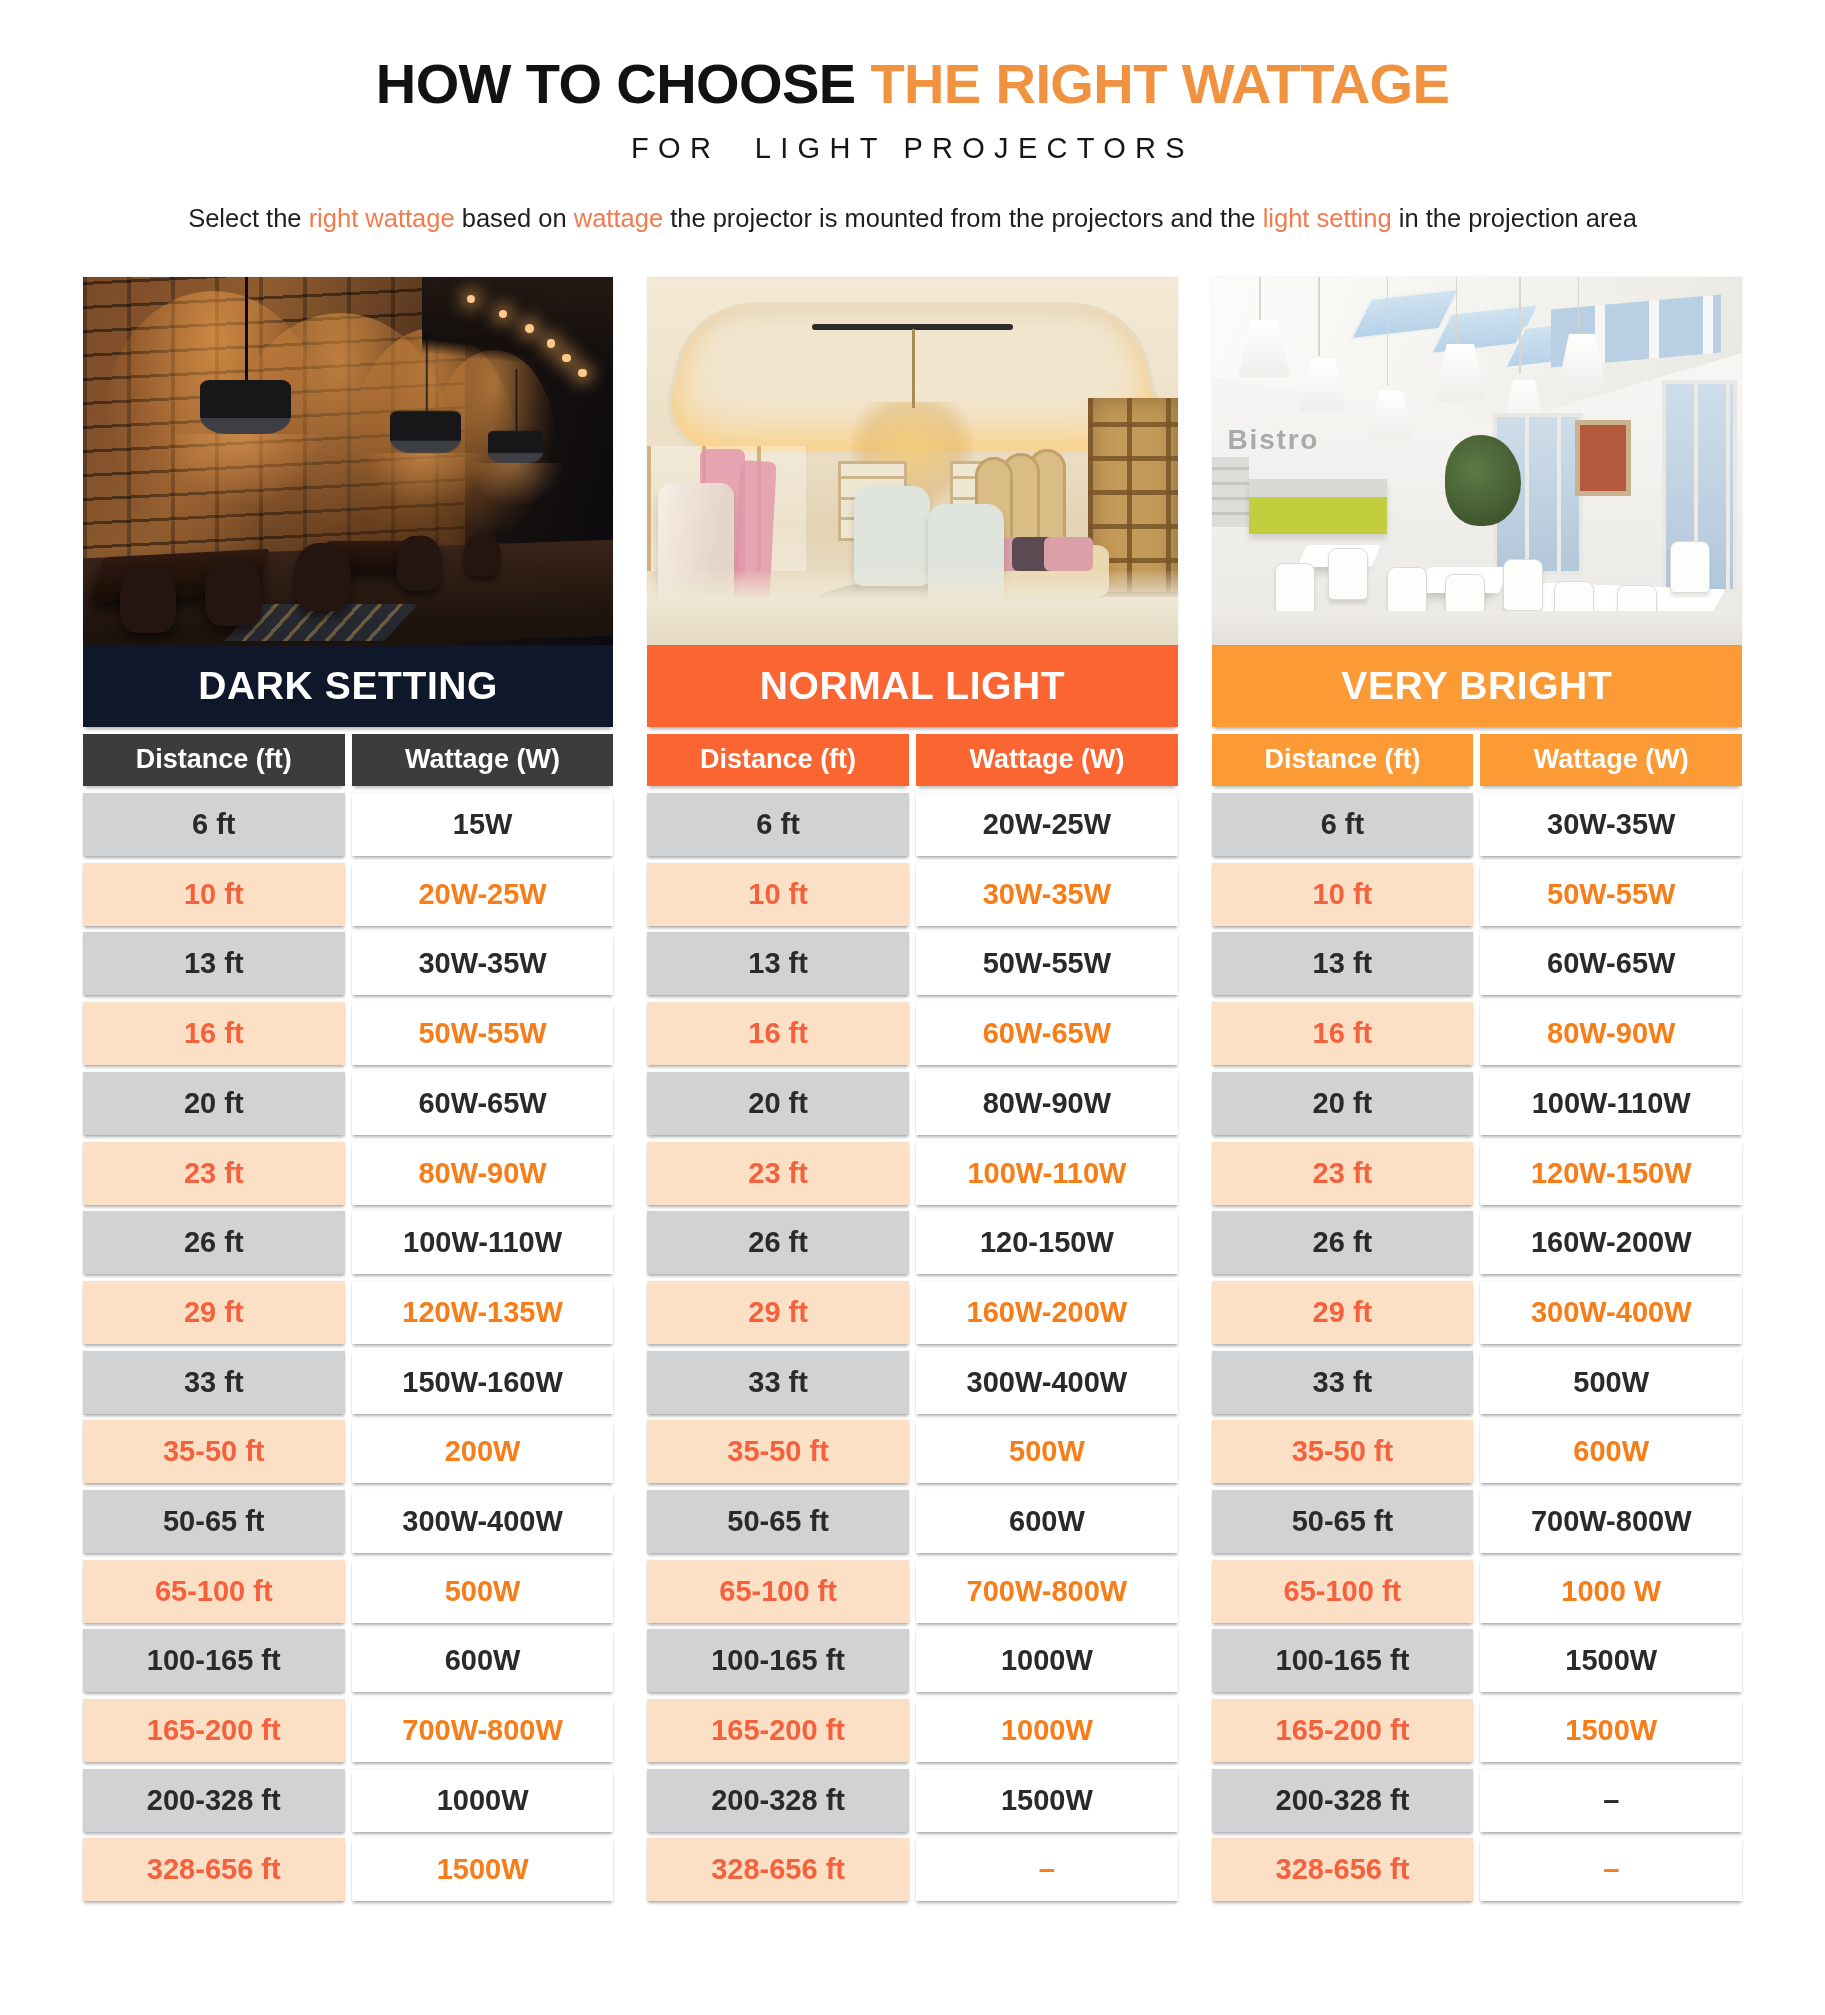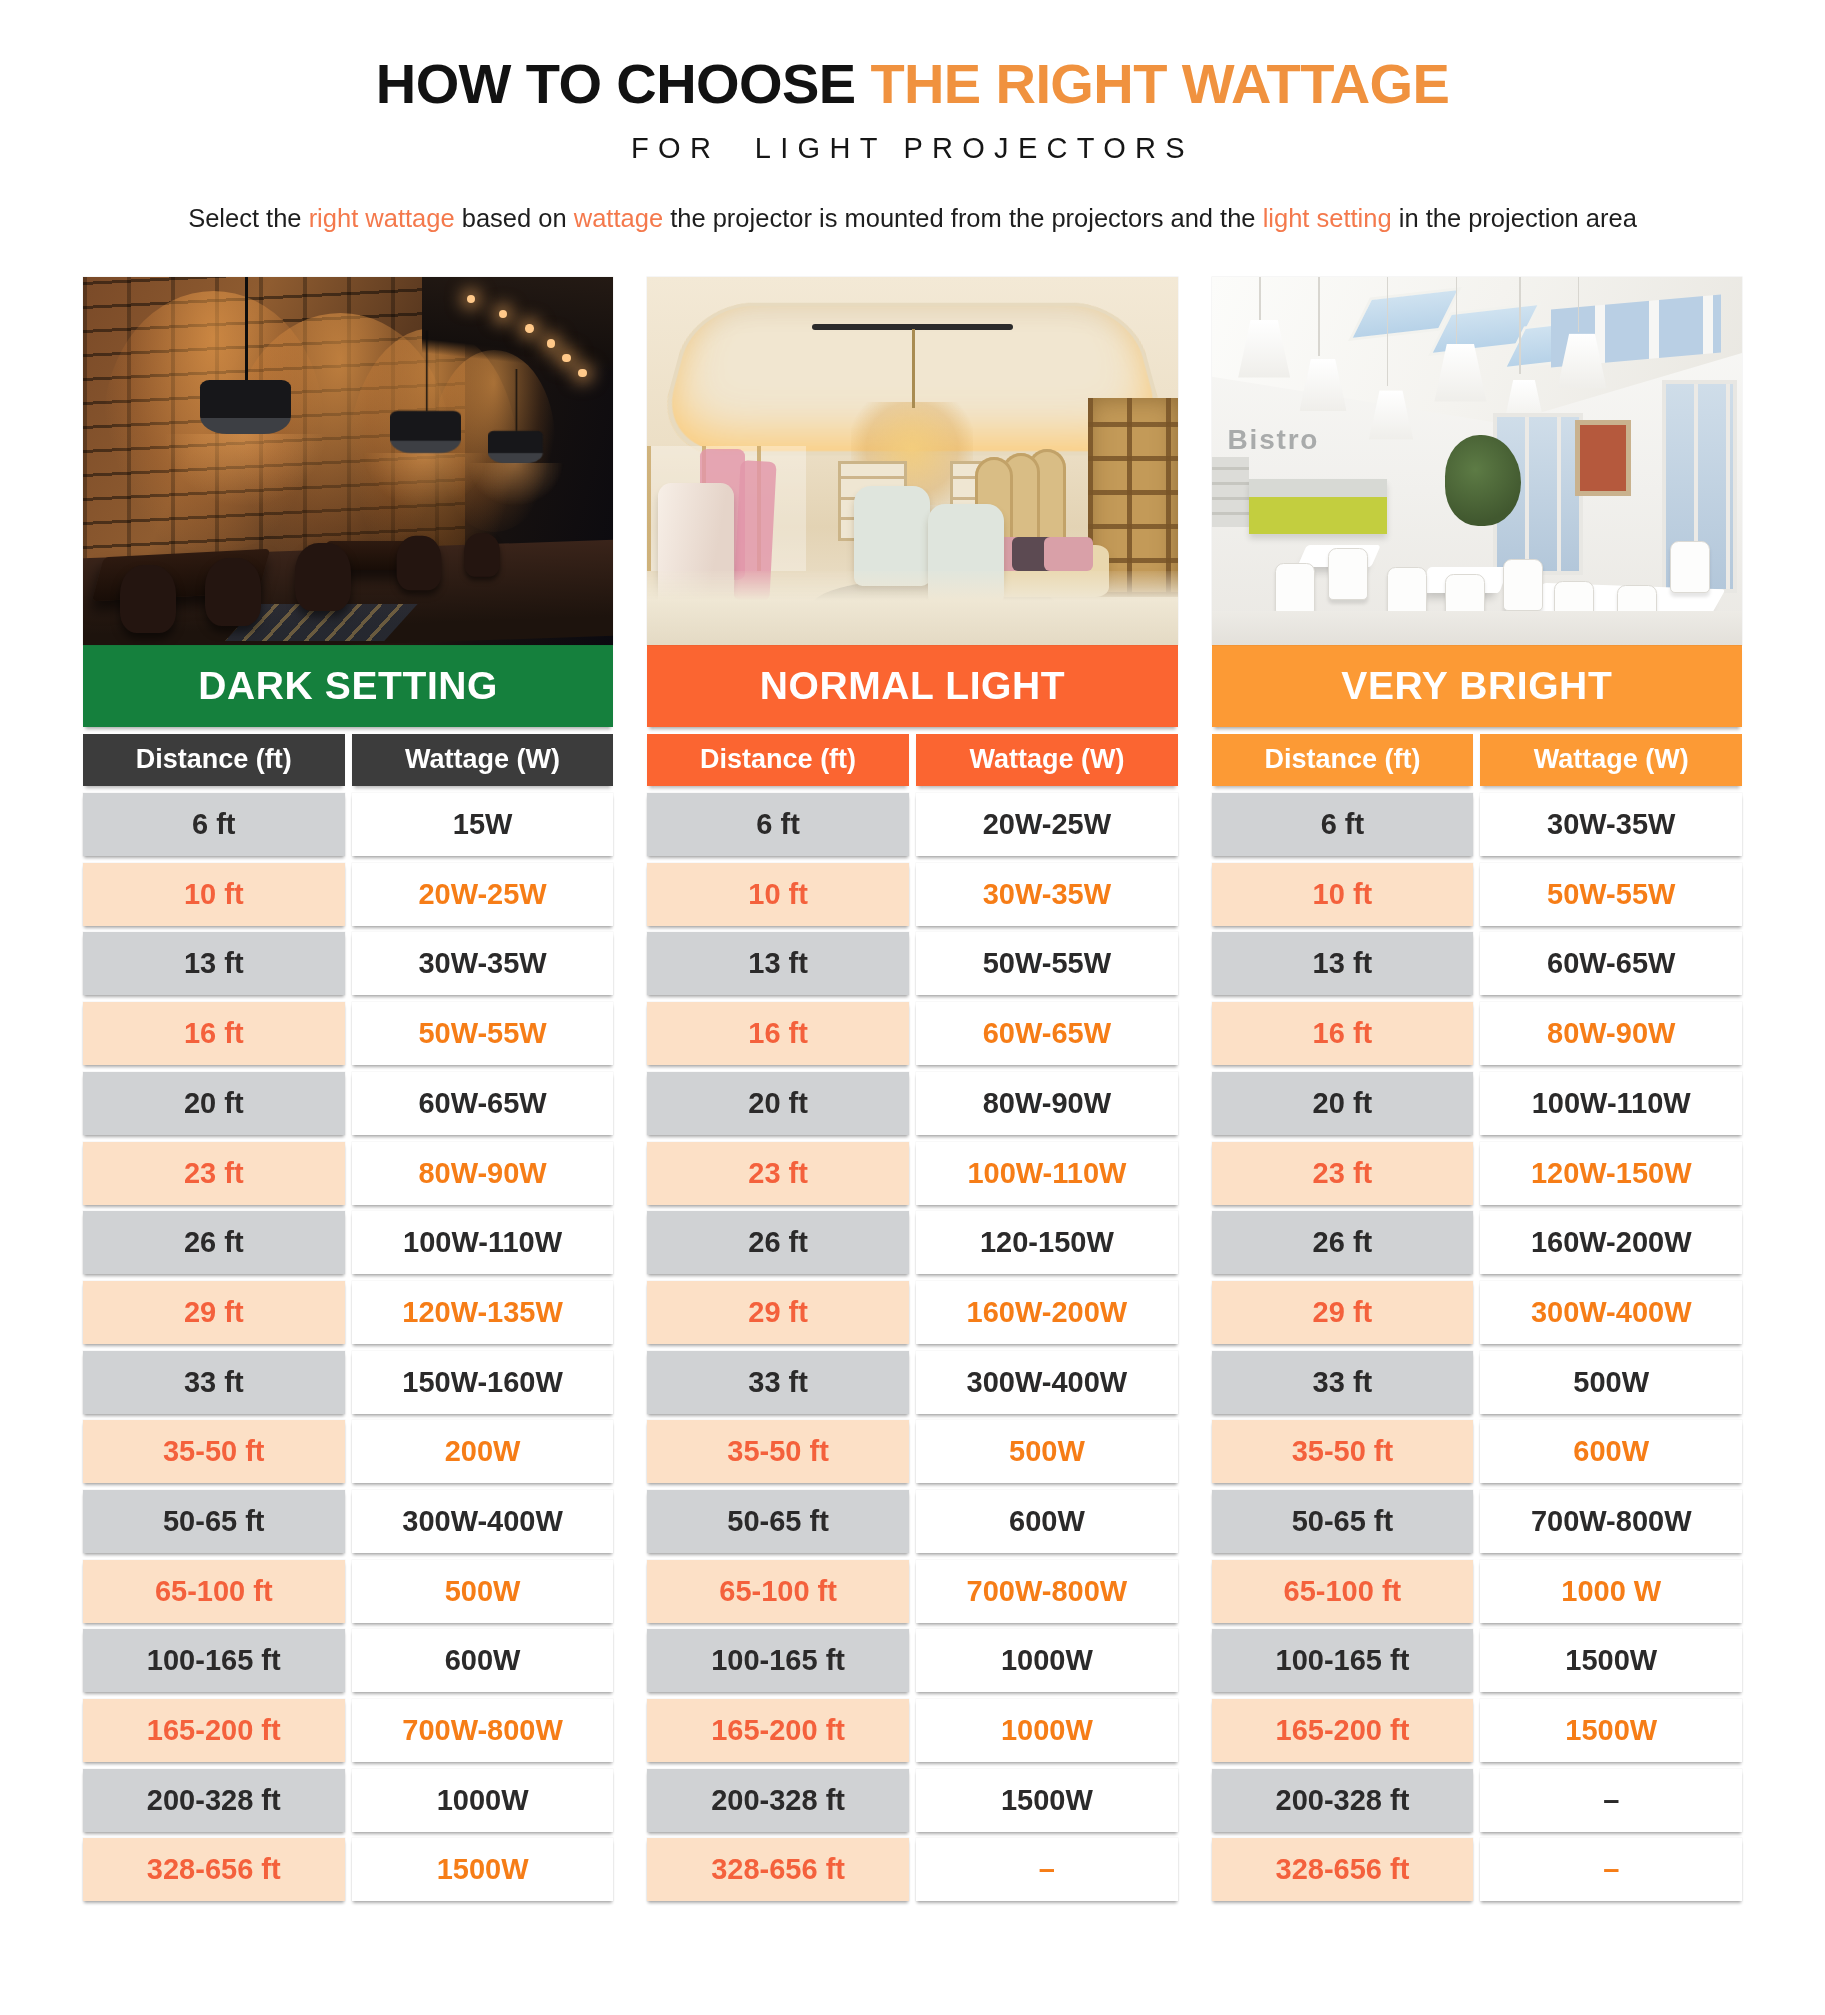--- a/index.html
+++ b/index.html
@@ -177,21 +177,21 @@
       <i class="dk-floor"></i>
       <i class="dk-rug"></i>
       <i class="dk-table t1"></i>
       <i class="dk-table t2"></i>
       <i class="dk-chair" style="left:7%; bottom:3%;"></i>
       <i class="dk-chair" style="left:23%; bottom:5%;"></i>
       <i class="dk-chair" style="left:40%; bottom:9%;"></i>
       <i class="dk-chair" style="left:58%; bottom:13%; transform:scale(.8);"></i>
       <i class="dk-chair" style="left:70%; bottom:15%; transform:scale(.64);"></i>
     </div>
-    <div class="band" style="background: #15803d; color: rgb(255, 255, 255);">DARK SETTING</div>
+    <div class="band" style="background: #0f172a; color: rgb(255, 255, 255);">DARK SETTING</div>
     <div class="cols">
       <div class="col-h" style="background: rgb(60, 60, 60); color: rgb(255, 255, 255);">Distance (ft)</div>
       <div class="col-h" style="background: rgb(60, 60, 60); color: rgb(255, 255, 255);">Wattage (W)</div>
     </div>
     <div class="rows">
         <div class="row">
           <div class="cell dist">6 ft</div>
           <div class="cell watt">15W</div>
         </div>
         <div class="row hl">

